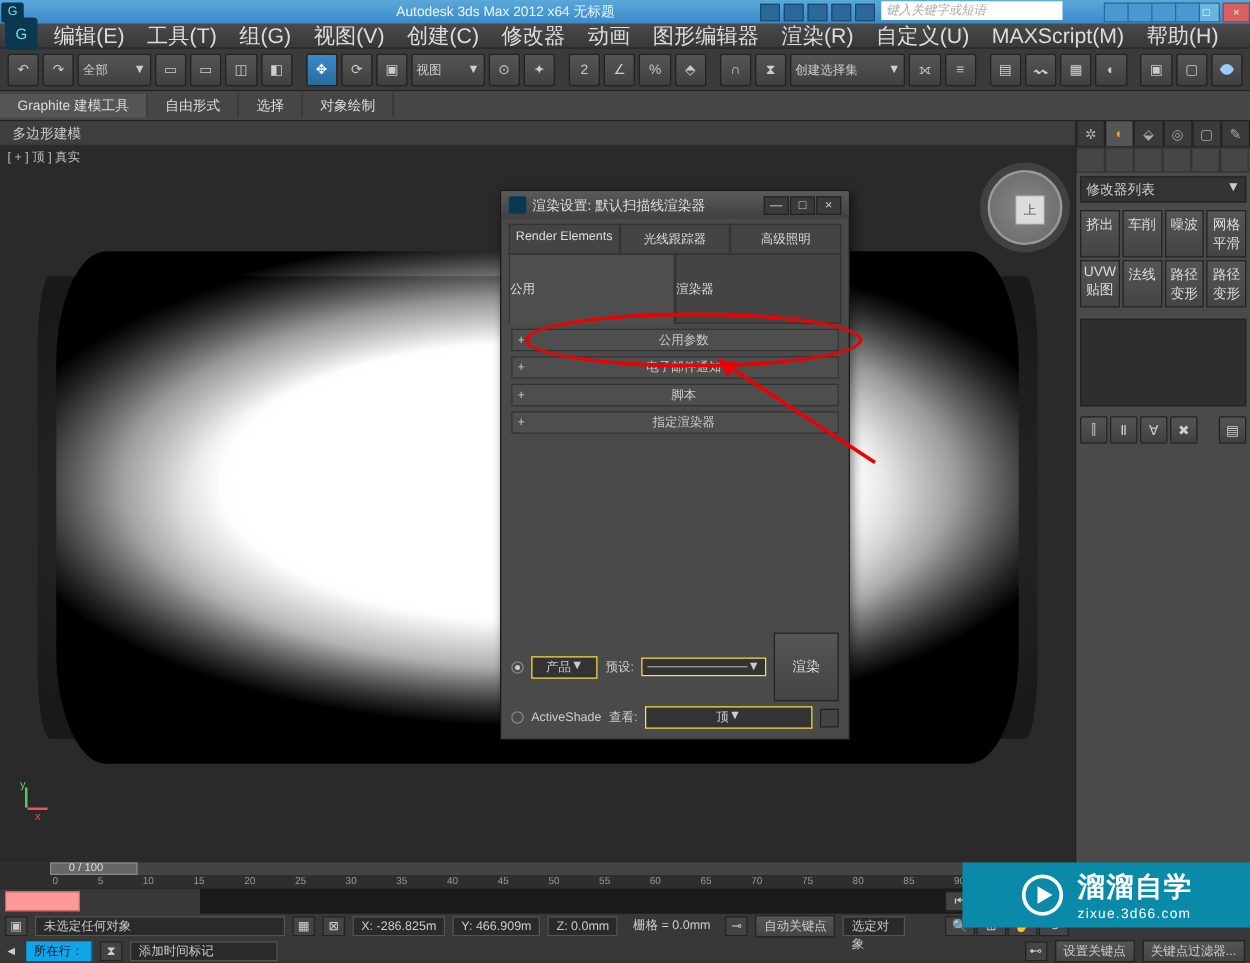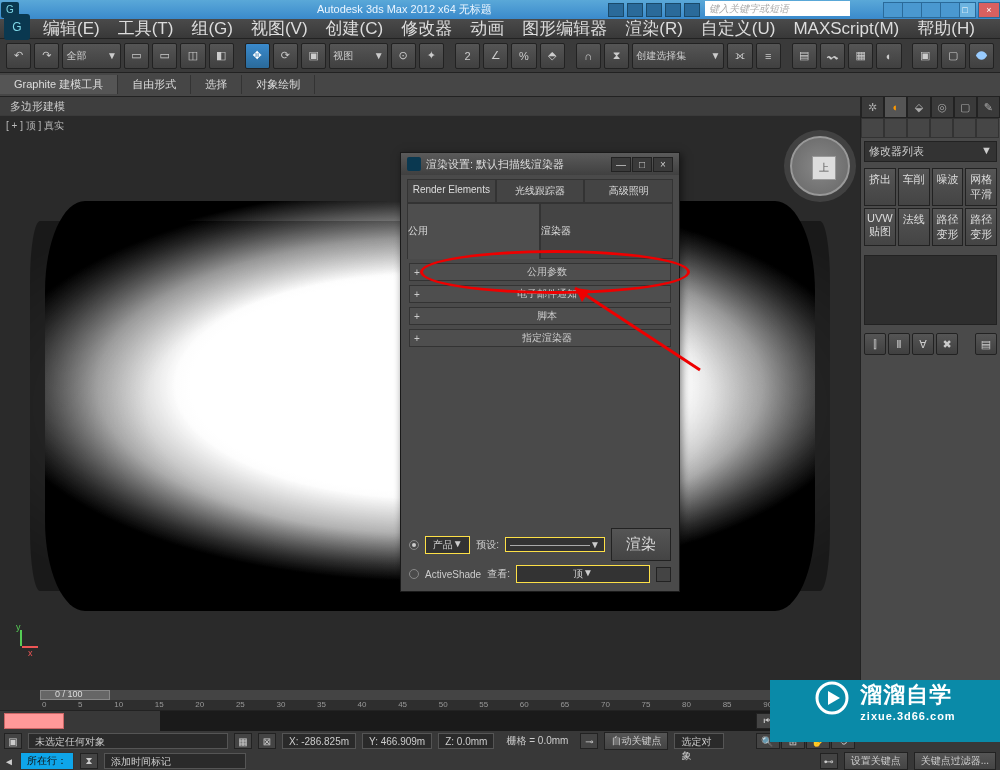--- a/index.html
+++ b/index.html
@@ -73,21 +73,21 @@
 .dlg-tabs .dt{text-align:center;font-size:10px;color:#ddd;padding:4px 0;border:1px solid #333;border-bottom:none;background:#444}
 .dlg-tabs2{display:grid;grid-template-columns:1fr 1fr;margin:0 6px}
 .dlg-tabs2 .dt{text-align:left;font-size:10px;color:#ddd;padding:20px 0;border:1px solid #333;background:#444}
 .dlg-tabs2 .dt.active{background:#4e4e4e;border-bottom:none}
 .dlg-roll{margin:4px 8px 0;display:flex;align-items:center;background:#4e4e4e;border:1px solid #333;font-size:10px;color:#ccc;padding:1px 0}
 .dlg-roll .plus{width:14px;text-align:center}
 .dlg-roll .lbl{flex:1;text-align:center}
 .dlg-foot{position:absolute;bottom:8px;left:8px;right:8px}
 .dlg-foot .frow{display:flex;align-items:center;gap:6px;margin-top:4px;font-size:10px;color:#ccc}
 .dlg-foot .drop{background:#333;border:1px solid #fde047;padding:1px 4px;color:#ccc;font-size:10px;flex:1;display:flex;justify-content:center}
-.dlg-foot .renderbtn{background:linear-gradient(#555,#444);border:1px solid #222;padding:6px 14px;color:#ddd;font-size:15px}
+.dlg-foot .renderbtn{background:linear-gradient(#555,#444);border:1px solid #222;padding:19px 14px;color:#ddd;font-size:11px}
 .dlg-foot .radio{width:10px;height:10px;border-radius:50%;border:1px solid #888;display:inline-block}
 .dlg-foot .radio.on::after{content:"";display:block;width:4px;height:4px;background:#ccc;border-radius:50%;margin:2px}
 .dlg-foot .lockicn{width:15px;height:15px;background:#444;border:1px solid #222}
 
 
 .red-ellipse{position:absolute;top:250px;left:420px;width:270px;height:44px;border:3px solid #e00;border-radius:50%;pointer-events:none}
 .red-arrow{position:absolute;top:280px;left:560px;width:150px;height:100px;pointer-events:none}
 
 
 .timeline{position:absolute;bottom:60px;left:0;right:140px;height:20px;background:#2e2e2e;font-size:9px;color:#aaa}
@@ -101,21 +101,21 @@
 .statusbar .icn{width:18px;height:16px;background:#444;border:1px solid #222;display:flex;align-items:center;justify-content:center}
 .statusbar .sbtn{background:linear-gradient(#555,#444);border:1px solid #222;padding:1px 6px;font-size:10px}
 .statusbar .pinkbtn{background:#f99;border:1px solid #c66;width:60px;height:16px}
 .statusbar .whitebtn{background:#0ea5e9;color:#111;padding:1px 6px;border:1px solid #333}
 .statusbar .keyframe-row{background:#1a1a1a;height:20px;margin:0 0 0 90px;flex:1}
 .statusbar .navbtns{position:absolute;right:145px;top:2px;display:grid;grid-template-columns:repeat(4,24px);gap:1px}
 .statusbar .navbtns2{position:absolute;right:145px;top:22px;display:grid;grid-template-columns:repeat(4,24px);gap:1px}
 .statusbar .navbtns .icn,.statusbar .navbtns2 .icn{width:24px}
 
 
-.wm{position:absolute;right:0;bottom:28px;width:230px;height:62px;background:#0a8aa8;display:flex;align-items:flex-start;justify-content:center;color:#fff;font-size:22px;font-weight:bold;letter-spacing:1px}
+.wm{position:absolute;right:0;bottom:28px;width:230px;height:52px;background:#0a8aa8;display:flex;align-items:center;justify-content:center;color:#fff;font-size:22px;font-weight:bold;letter-spacing:1px}
 .wm svg{margin-right:10px}
 
 </style>
 </head>
 <body>
 
 <div class="titlebar">
   <div class="icon-3ds">G</div>
   <div class="tb-icons">
     <div class="tb-icon"></div>
@@ -380,21 +380,21 @@
     <div class="sbox">Z: 0.0mm</div>
     <div class="sbox" style="border:none;background:none">栅格 = 0.0mm</div>
     <div class="icn">⊸</div>
     <div class="sbtn">自动关键点</div>
     <div class="sbox" style="width:50px">选定对象</div>
   </div>
   <div class="srow">
     <span style="color:#ccc">◄</span>
     <div class="whitebtn">所在行：</div>
     <div class="icn">⧗</div>
-    <div class="sbox" style="width:142px">添加时间标记</div>
+    <div class="sbox" style="width:118px">添加时间标记</div>
     <div style="flex:1"></div>
     <div class="icn">⊷</div>
     <div class="sbtn">设置关键点</div>
     <div class="sbtn">关键点过滤器...</div>
   </div>
   <div class="navbtns">
     <div class="icn">⏮</div>
     <div class="icn">◀</div>
     <div class="icn">▶</div>
     <div class="icn">⏭</div>
@@ -407,15 +407,15 @@
   </div>
 </div>
 
 <div class="wm">
   <svg width="36" height="36" viewBox="0 0 36 36">
       <circle cx="18" cy="18" r="15" fill="none" stroke="#fff" stroke-width="3"></circle>
       <path d="M14 11 L26 18 L14 25 Z" fill="#fff"></path>
     </svg>
   <div>
     <div>溜溜自学</div>
-    <div style="font-size:11px;font-weight:bold">zixue.3d66.com</div>
+    <div style="font-size:11px;font-weight:normal">zixue.3d66.com</div>
   </div>
 </div>
 
 </body></html>

